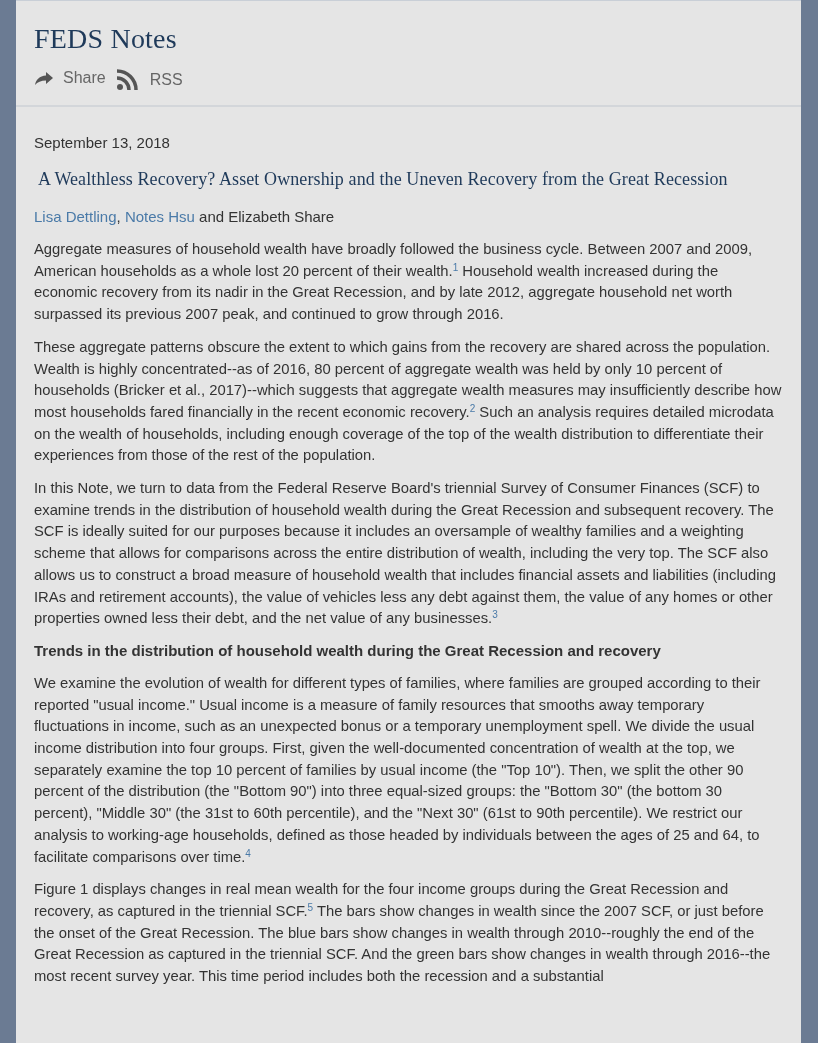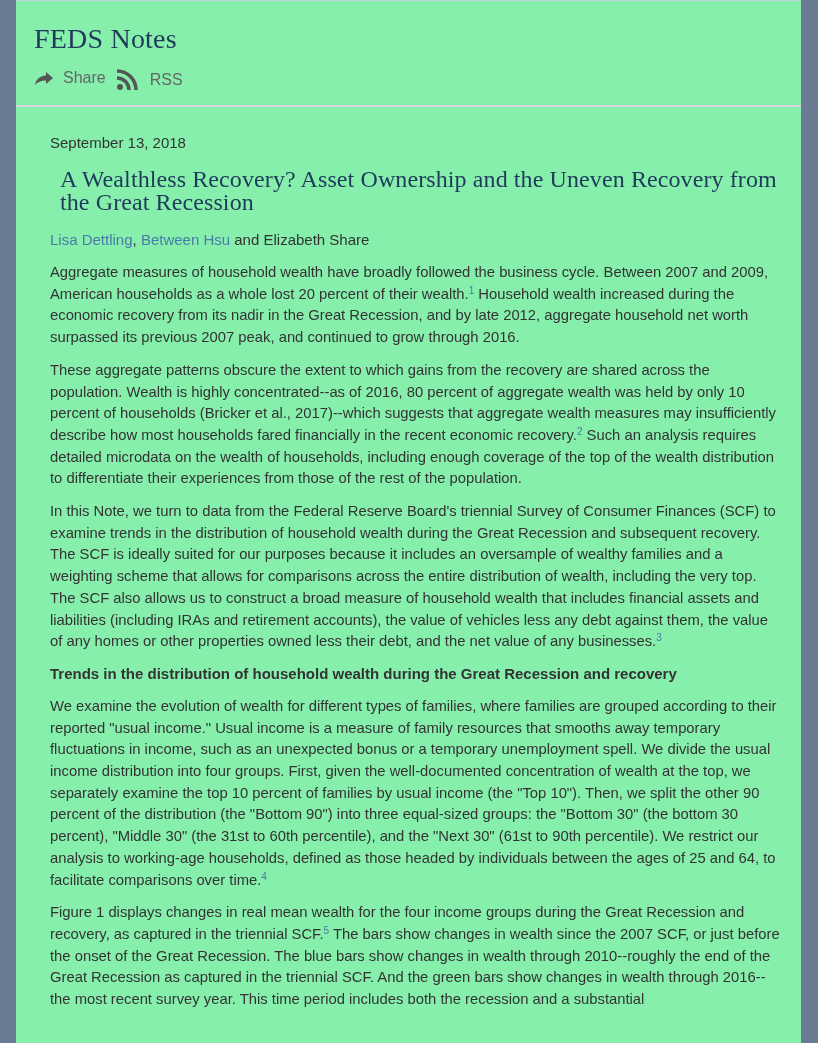--- a/index.html
+++ b/index.html
@@ -4,21 +4,21 @@
 <style>
   html, body { margin: 0; padding: 0; }
   body {
     width: 818px; height: 1043px; overflow: hidden;
     background: #6b7b93;
     font-family: "Liberation Sans", sans-serif;
     position: relative;
   }
   .page {
     position: absolute; left: 16px; top: 0; width: 785px; height: 1043px;
-    background: #86efac;
+    background: #e5e5e5;
     border-top: 1px solid #c9cfd7;
   }
   .header {
     height: 104px;
     border-bottom: 2px solid #d3d6da;
     padding-left: 18px;
     position: relative;
   }
   .site-title {
     position: absolute; left: 18px; top: 22px;
@@ -27,26 +27,26 @@
     letter-spacing: 0.2px;
   }
   .share-row {
     position: absolute; left: 18px; top: 68px;
     display: flex; align-items: flex-start; font-size: 16px; color: #666;
   }
   .share-row .item { display: flex; align-items: center; cursor: pointer; }
   .share-row svg { display: block; }
   .share-label { margin-left: 9px; margin-right: 10px; }
   .rss-label { margin-left: 12px; }
-  .content { padding: 27px 18px 0 34px; }
+  .content { padding: 27px 18px 0 18px; }
   .date { font-size: 15px; color: #333; margin: 0 0 17px 0; }
   .article-title {
     font-family: "Liberation Serif", serif;
-    font-size: 24px; line-height: 23px; color: #1f3a5a;
-    font-weight: normal; margin: 0 0 16px 10px; letter-spacing: 0.1px;
+    font-size: 18px; line-height: 23px; color: #1f3a5a;
+    font-weight: normal; margin: 0 0 16px 4px; letter-spacing: 0.1px;
   }
   .authors { font-size: 15px; color: #333; margin: 0 0 12px 0; line-height: 20px; }
   .authors a { color: #4a7aa8; text-decoration: none; }
   p.body {
     font-size: 14.8px; line-height: 21.7px; color: #333;
     margin: 0 0 11px 0;
   }
   sup { font-size: 10px; color: #4a7aa8; vertical-align: 5px; line-height: 0; }
   .section-heading {
     font-size: 15px; font-weight: bold; color: #333; margin: 8px 0 12px 0; line-height: 20px;
@@ -73,21 +73,21 @@
         </svg>
         <span class="rss-label">RSS</span>
       </span>
     </div>
   </div>
 
   <div class="content">
     <p class="date">September 13, 2018</p>
     <h2 class="article-title">A Wealthless Recovery? Asset Ownership and the Uneven Recovery from the Great Recession</h2>
     <p class="authors">
-      <a href="#">Lisa Dettling</a><span>, </span><a href="#">Between Hsu</a><span> and Elizabeth Share</span>
+      <a href="#">Lisa Dettling</a><span>, </span><a href="#">Notes Hsu</a><span> and Elizabeth Share</span>
     </p>
 
     <p class="body">
       <span>Aggregate measures of household wealth have broadly followed the business cycle. Between 2007 and 2009, American households as a whole lost 20 percent of their wealth.</span><sup>1</sup><span> Household wealth increased during the economic recovery from its nadir in the Great Recession, and by late 2012, aggregate household net worth surpassed its previous 2007 peak, and continued to grow through 2016.</span>
     </p>
     <p class="body">
       <span>These aggregate patterns obscure the extent to which gains from the recovery are shared across the population. Wealth is highly concentrated--as of 2016, 80 percent of aggregate wealth was held by only 10 percent of households (Bricker et al., 2017)--which suggests that aggregate wealth measures may insufficiently describe how most households fared financially in the recent economic recovery.</span><sup>2</sup><span> Such an analysis requires detailed microdata on the wealth of households, including enough coverage of the top of the wealth distribution to differentiate their experiences from those of the rest of the population.</span>
     </p>
     <p class="body">
       <span>In this Note, we turn to data from the Federal Reserve Board's triennial Survey of Consumer Finances (SCF) to examine trends in the distribution of household wealth during the Great Recession and subsequent recovery. The SCF is ideally suited for our purposes because it includes an oversample of wealthy families and a weighting scheme that allows for comparisons across the entire distribution of wealth, including the very top. The SCF also allows us to construct a broad measure of household wealth that includes financial assets and liabilities (including IRAs and retirement accounts), the value of vehicles less any debt against them, the value of any homes or other properties owned less their debt, and the net value of any businesses.</span><sup>3</sup><span></span>

